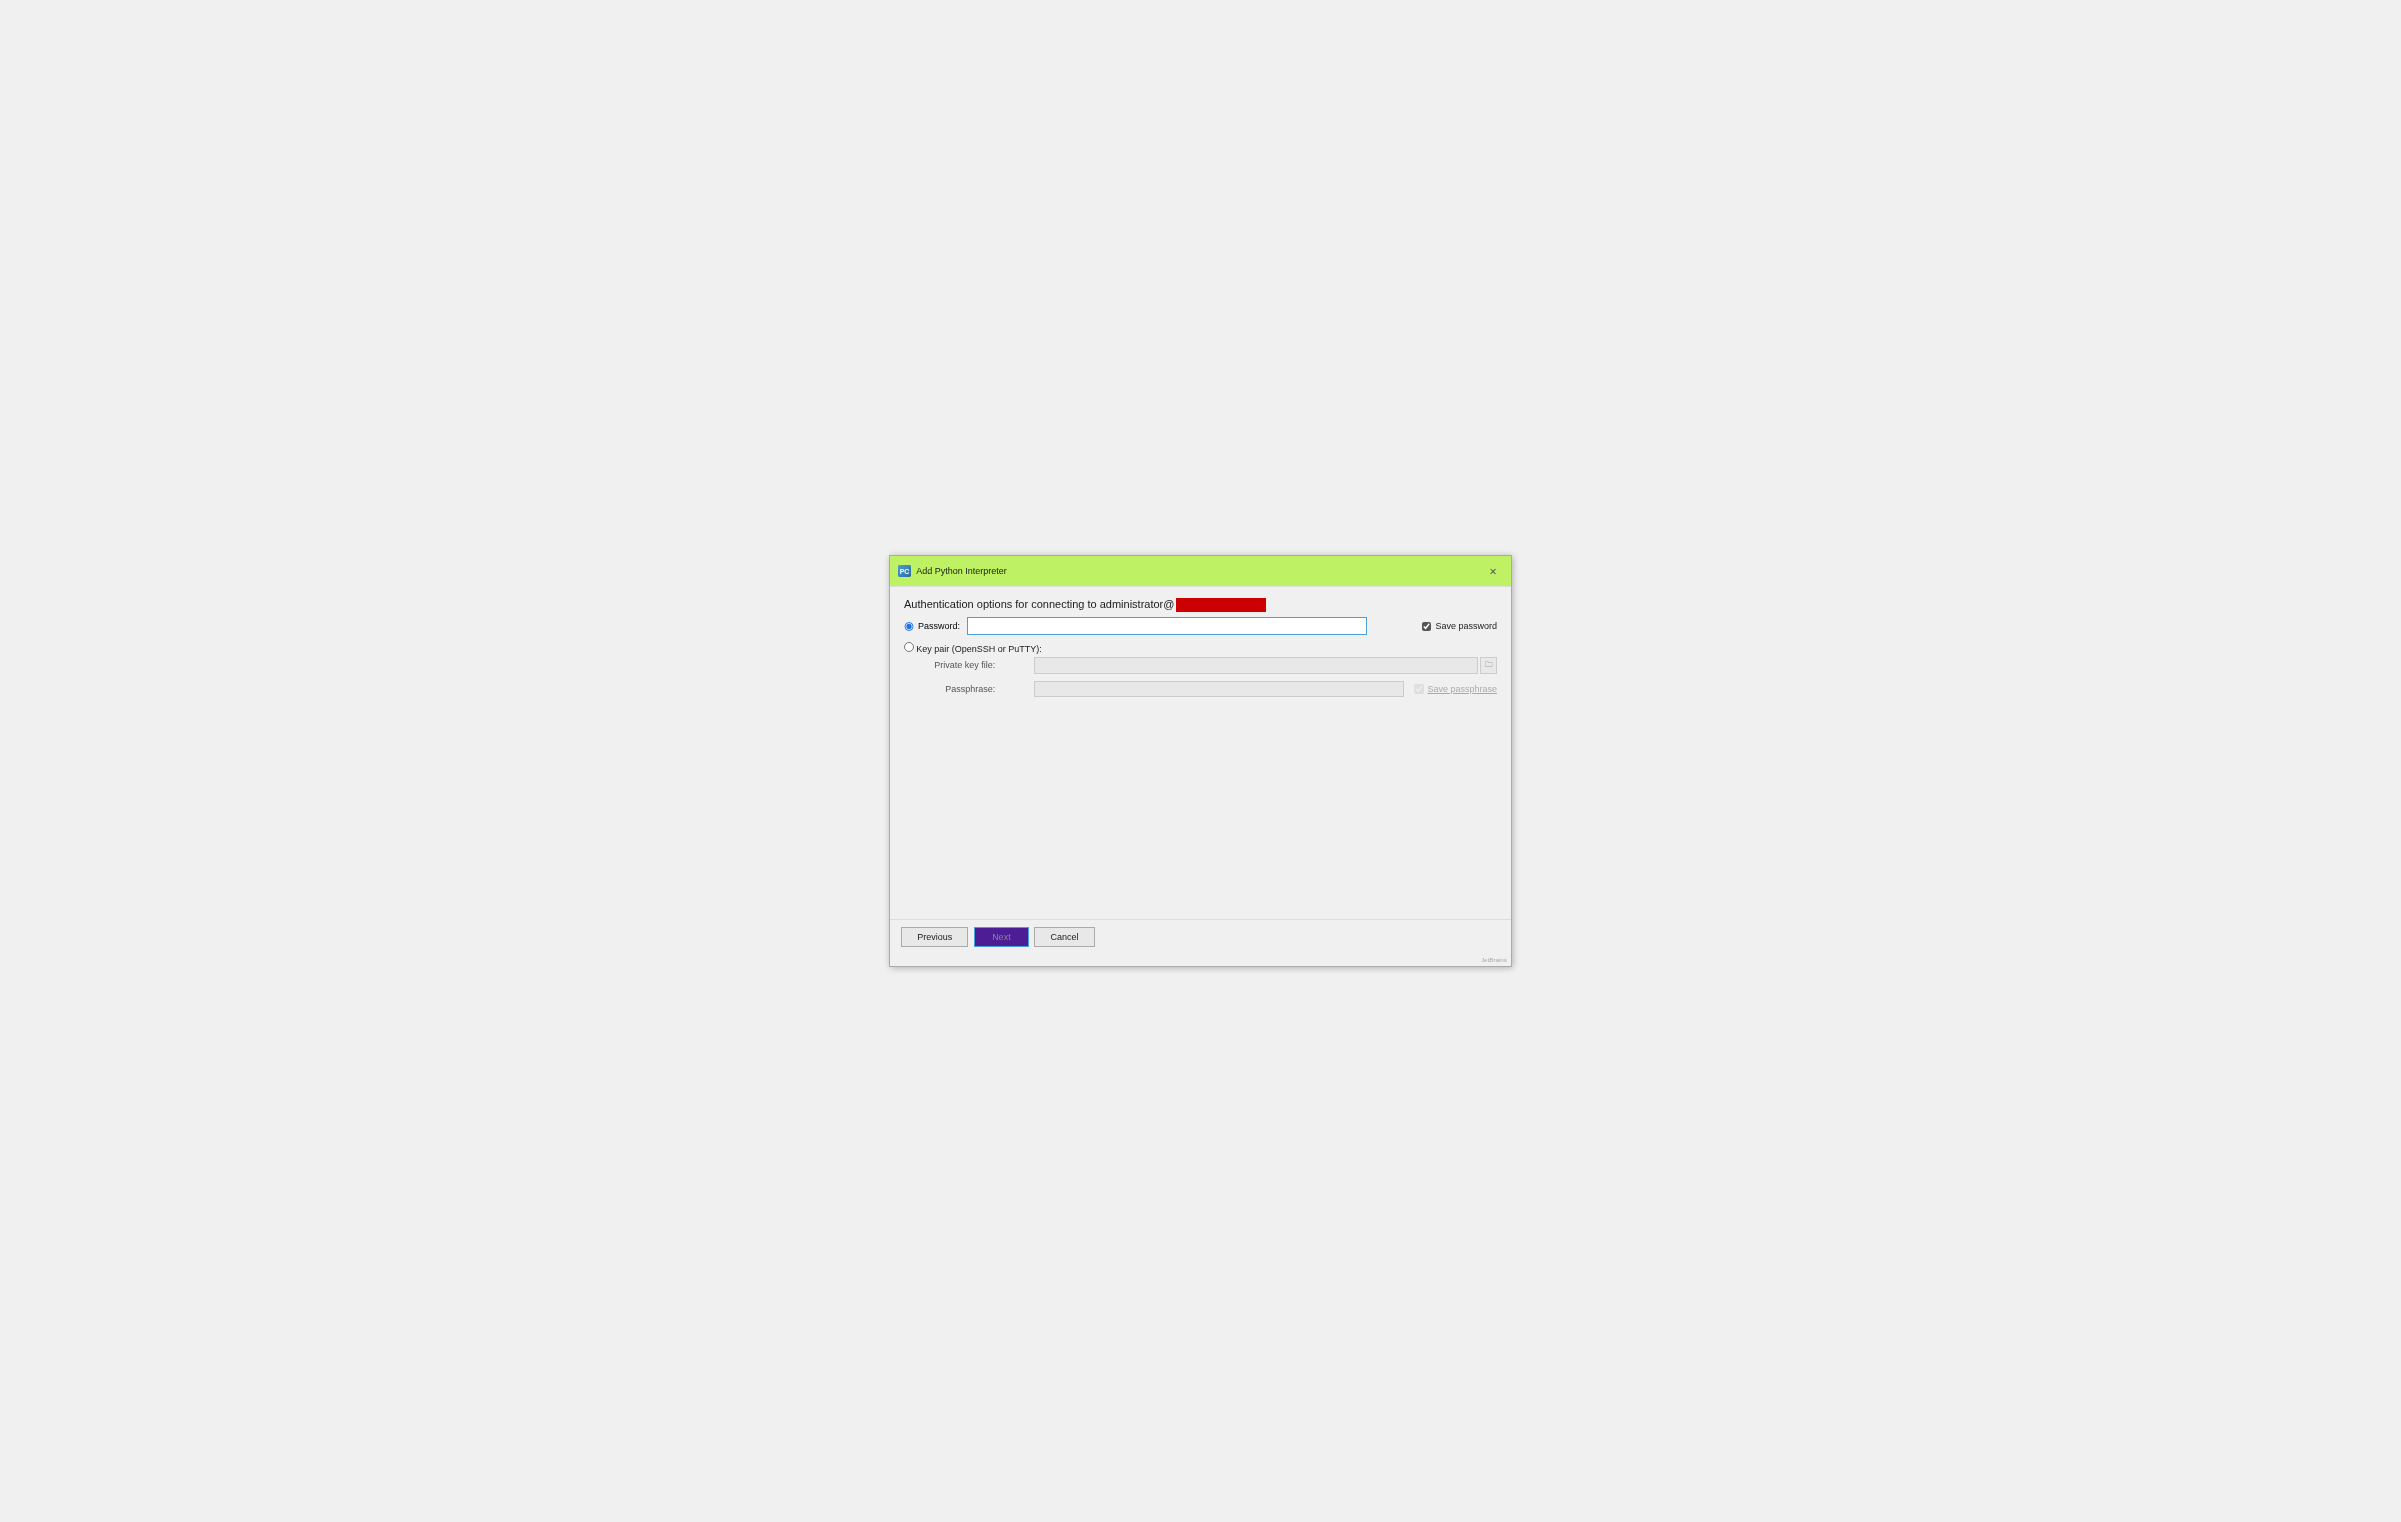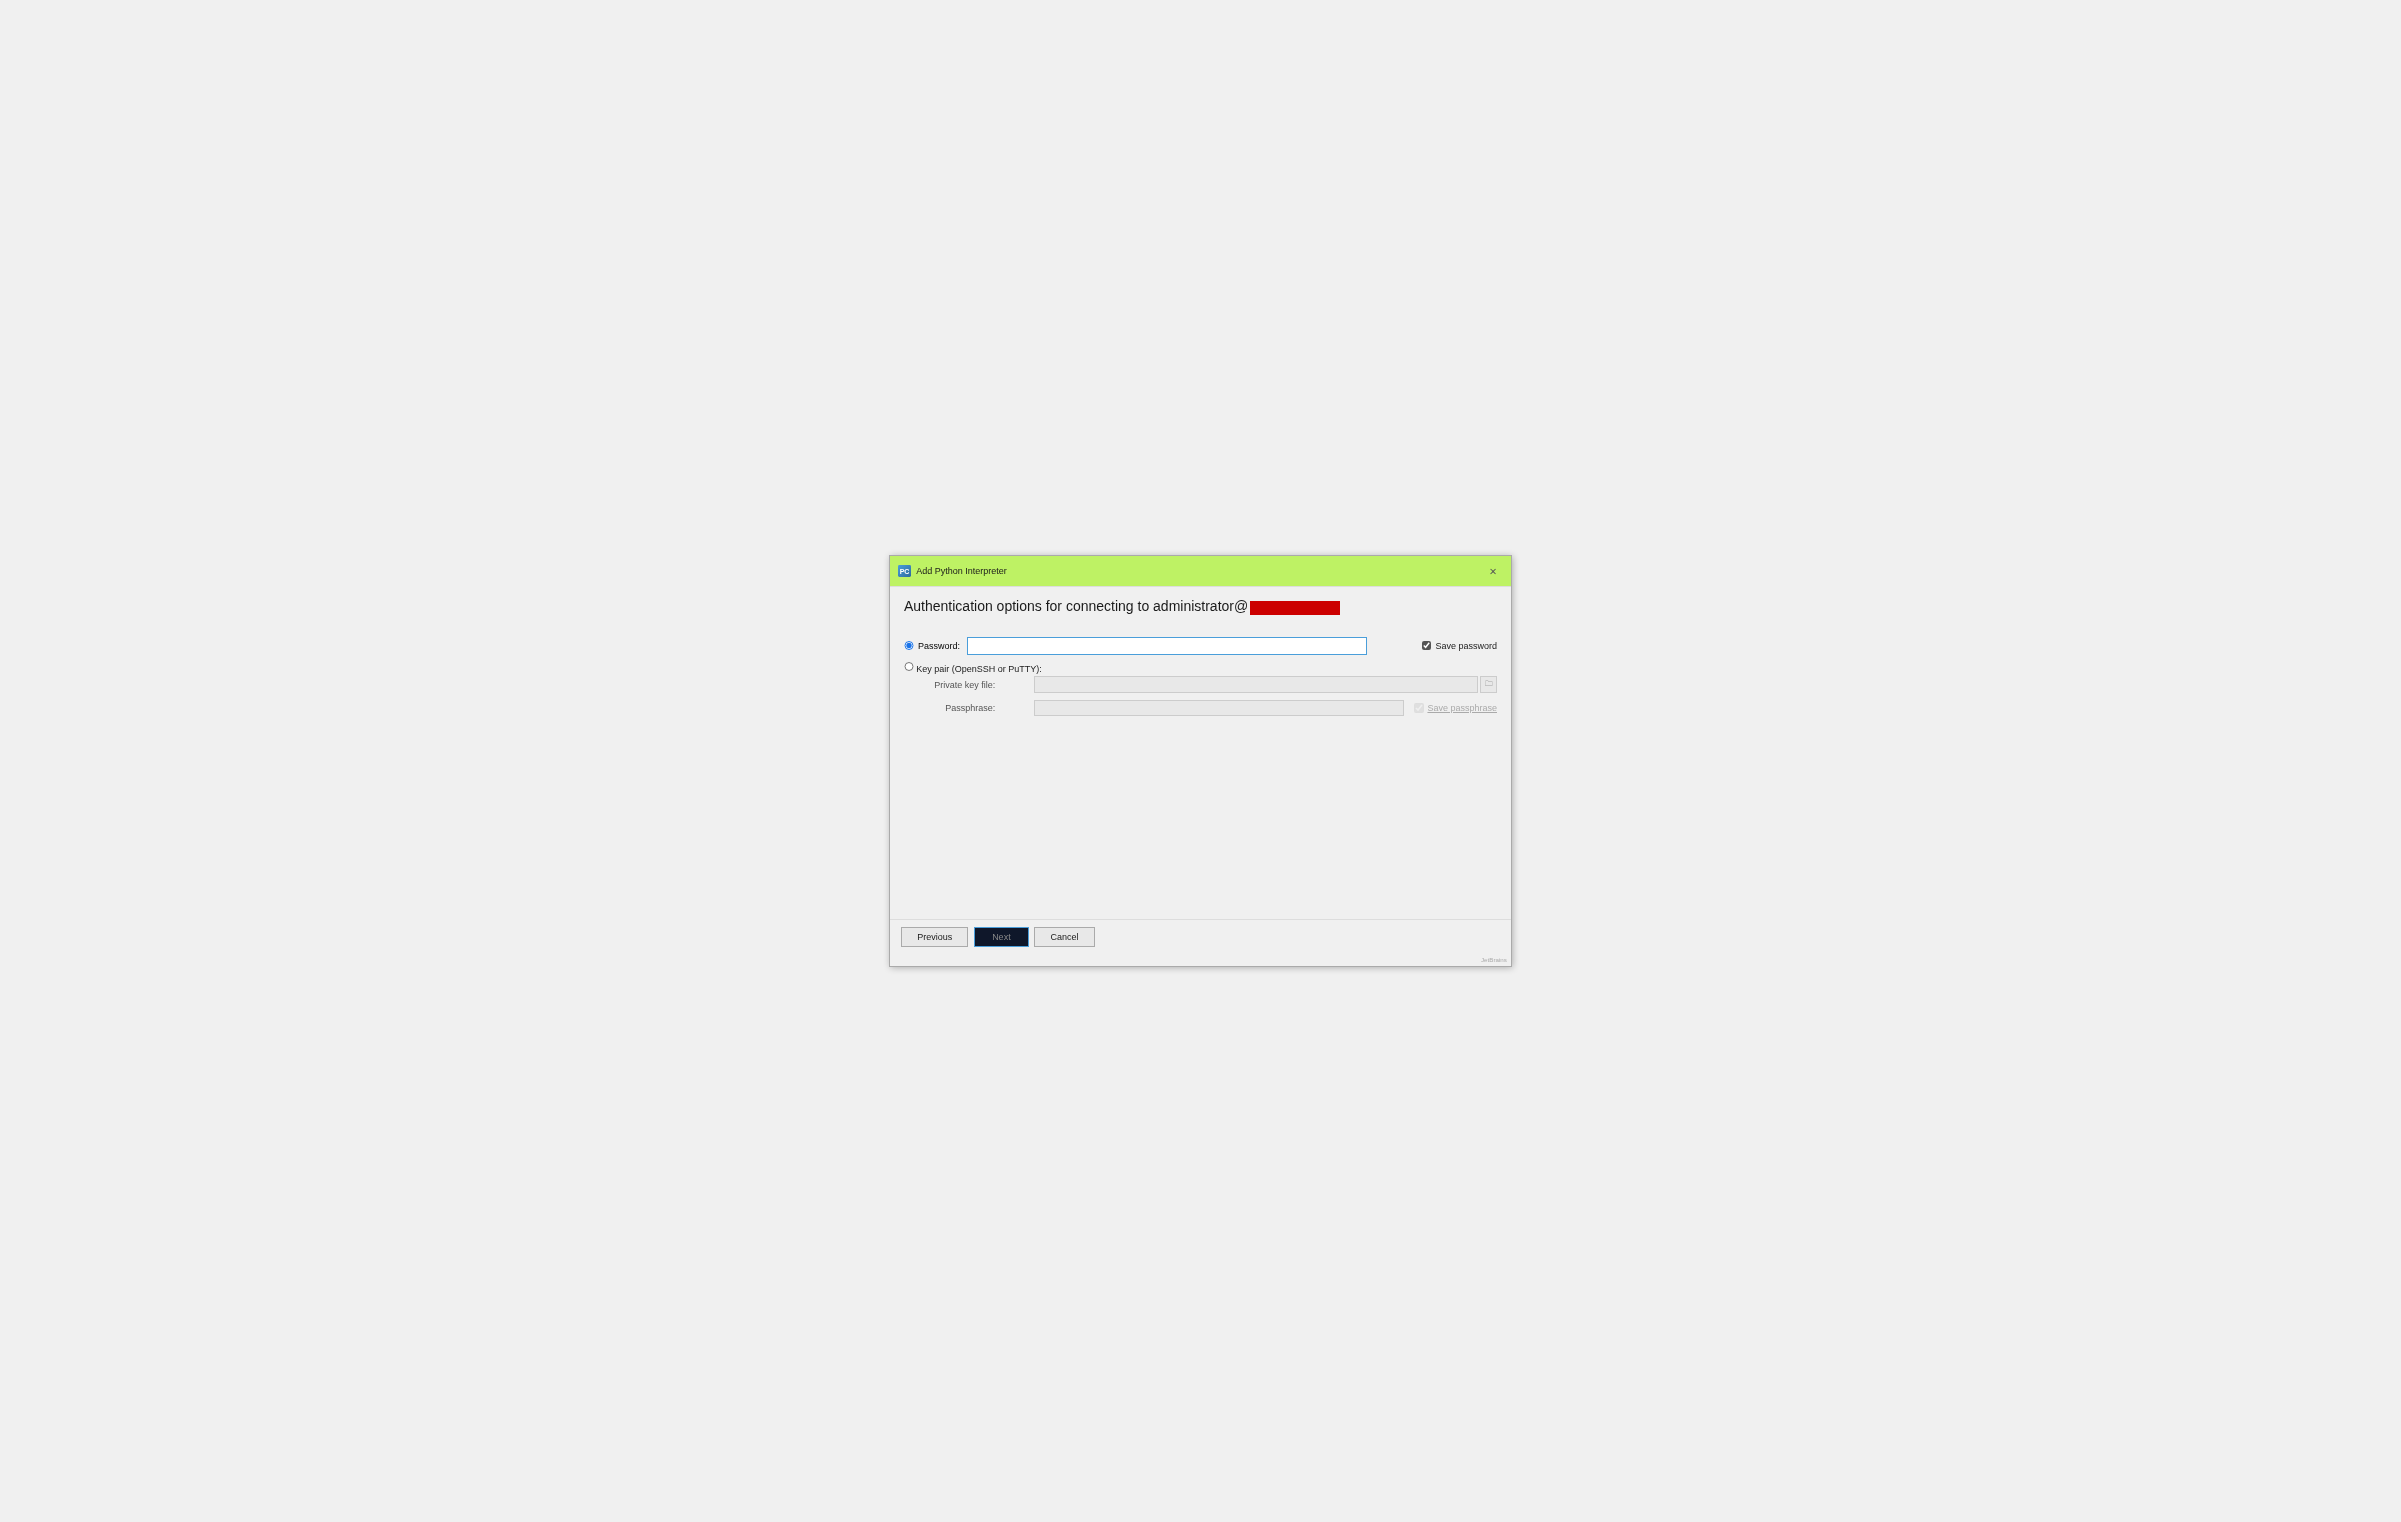--- a/index.html
+++ b/index.html
@@ -75,23 +75,23 @@
       border-radius: 1.4px;
     }
 
     .dialog-content {
       padding: 11px 14px;
       flex: 1;
       min-height: 332px;
     }
 
     .subtitle {
-      font-size: 14px;
-      color: #1a1a1a;
-      margin-bottom: 22px;
+      font-size: 11px;
+      color: #1a1a1a;
+      margin-bottom: 5px;
     }
 
     .redacted {
       display: inline-block;
       background: #cc0000;
       color: #cc0000;
       width: 90px;
       height: 14px;
       vertical-align: middle;
       margin-left: 1.4px;
@@ -251,21 +251,21 @@
       background: #e8e8e8;
       cursor: pointer;
       min-width: 55px;
       height: 19.4px;
       color: #1a1a1a;
     }
 
     .btn-next {
       color: #888;
       border: 0.7px solid #4a9eda;
-      background: #0f172a;
+      background: #4c1d95;
     }
 
     .watermark {
       font-size: 6.2px;
       color: #aaa;
       text-align: right;
       padding: 0 4.2px 2.8px;
     }
   </style>
 </head>

